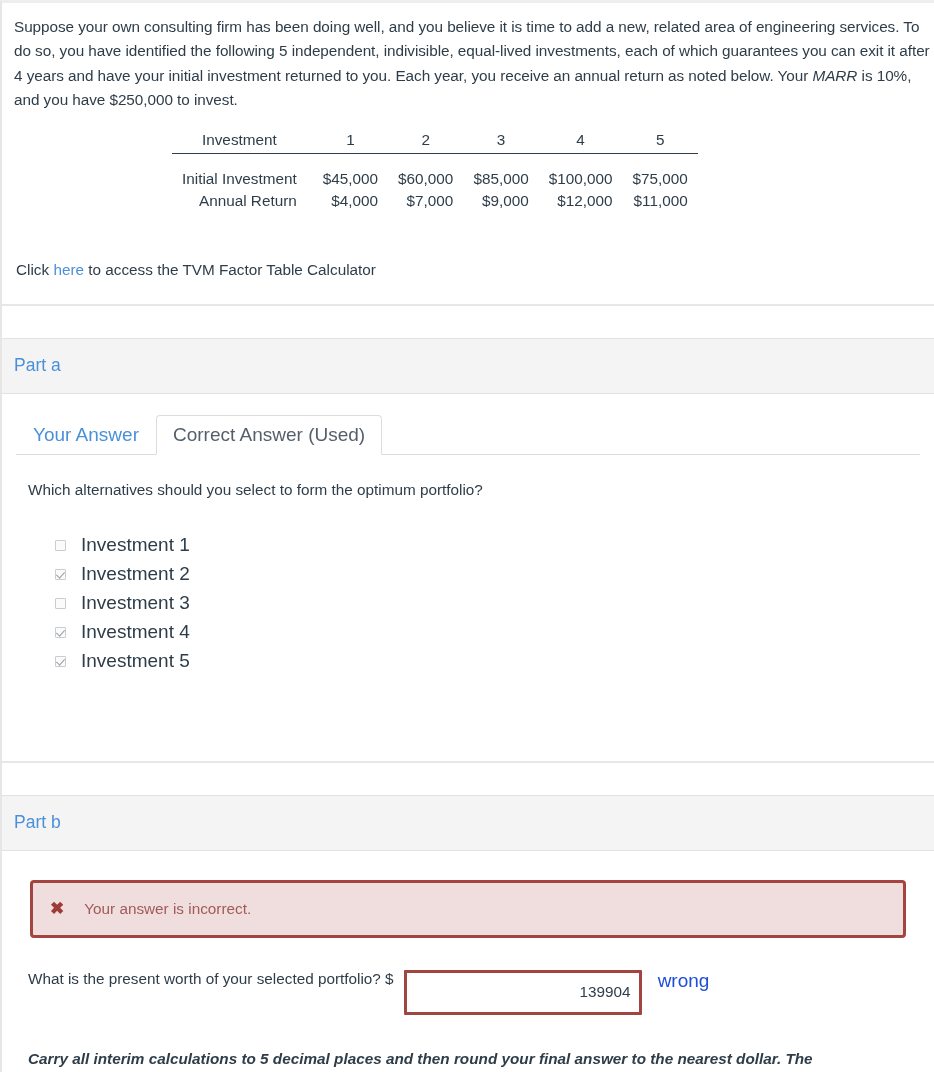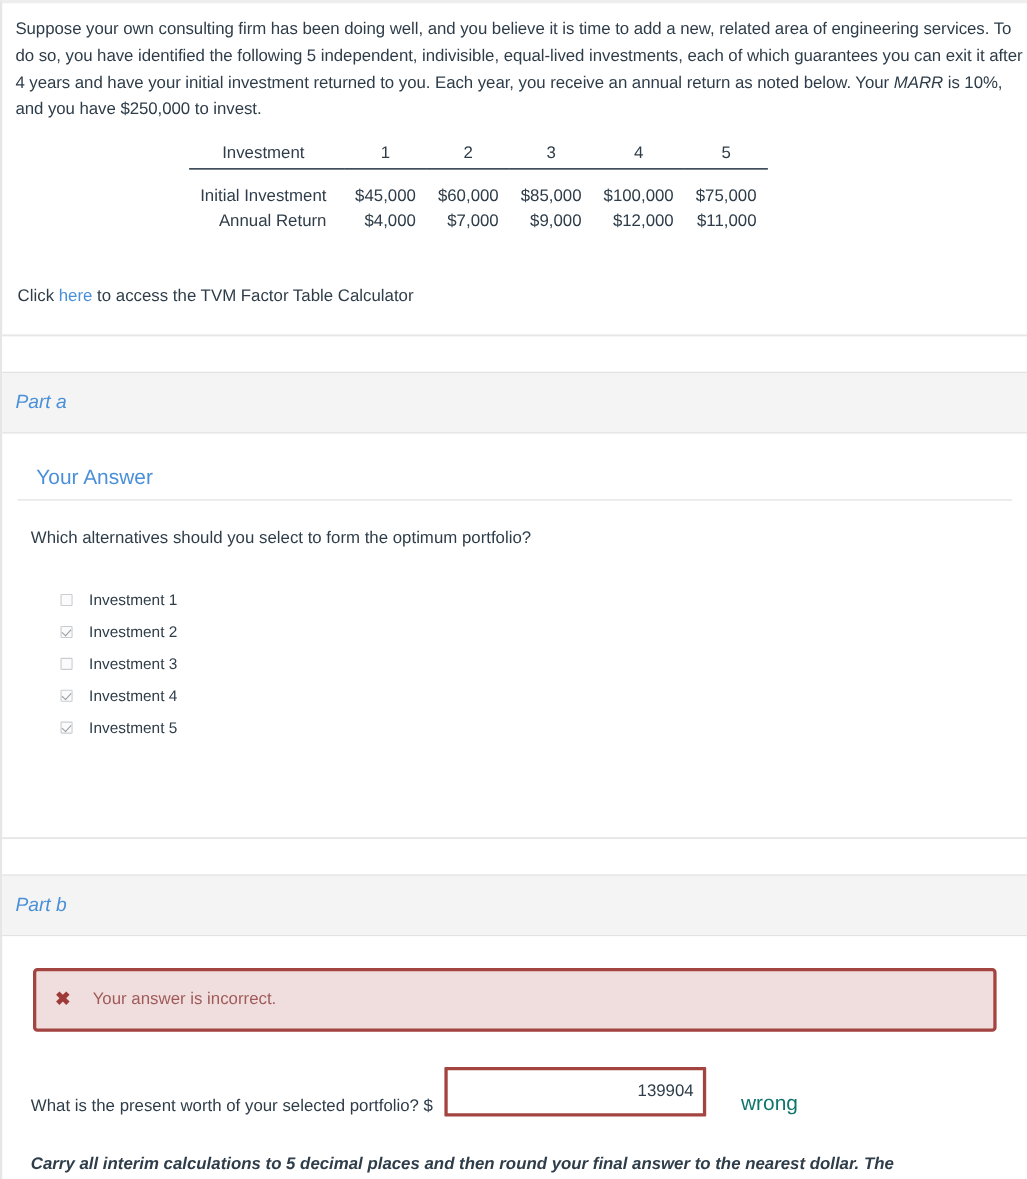--- a/index.html
+++ b/index.html
@@ -107,21 +107,20 @@
     border-bottom: 1px solid #e2e2e2;
     height: 56px;
     display: flex;
     align-items: center;
     padding-left: 12px;
     box-sizing: border-box;
   }
   .part-header .part-title {
     color: #4a90d9;
     font-size: 17.5px;
-    font-style: italic;
   }
 
   
   .tabs-region {
     padding: 0 14px 0 14px;
   }
   .tabs {
     display: flex;
     align-items: flex-end;
     position: relative;
@@ -159,21 +158,21 @@
     padding: 24px 14px 0 26px;
     line-height: 22px;
   }
   .choices {
     padding: 30px 14px 0 53px;
   }
   .choice {
     display: flex;
     align-items: center;
     height: 29px;
-    font-size: 14px;
+    font-size: 19px;
     color: #2e3d49;
   }
   .cb {
     width: 11px;
     height: 11px;
     box-sizing: border-box;
     border: 1px solid #c9cdd1;
     background: #fbfbfb;
     margin-right: 15px;
     flex: 0 0 auto;
@@ -214,44 +213,44 @@
     margin-right: 20px;
   }
   .alert .alert-text {
     color: #a05a5a;
     font-size: 15.3px;
   }
 
   
   .answer-row {
     display: flex;
-    align-items: flex-end;
+    align-items: flex-start;
     padding: 32px 14px 0 26px;
     font-size: 15.3px;
   }
   .answer-row .q-text { color: #2e3d49; white-space: nowrap; }
   .answer-input {
     width: 238px;
     height: 45px;
     box-sizing: border-box;
     border: 3px solid #a34440;
     background: #ffffff;
     margin-left: 10px;
     font-family: "Liberation Sans", sans-serif;
     font-size: 15.3px;
     color: #2e3d49;
     text-align: right;
     padding: 0 8px;
     outline: none;
     border-radius: 1px;
   }
   .wrong-label {
-    color: #0f766e;
+    color: #1d4ed8;
     font-size: 19px;
-    margin-left: 32px;
+    margin-left: 16px;
     white-space: nowrap;
   }
 
   
   .footnote {
     padding: 32px 60px 0 26px;
     font-size: 15.3px;
     font-style: italic;
     font-weight: bold;
     color: #2e3d49;
@@ -307,20 +306,23 @@
 
   <div class="part-header">
     <span class="part-title">Part a</span>
   </div>
 
   <div class="tabs-region">
     <div class="tabs">
       <div class="tab inactive">
         <span>Your Answer</span>
       </div>
+      <div class="tab active">
+        <span>Correct Answer (Used)</span>
+      </div>
     </div>
     <div class="tab-underline"></div>
   </div>
 
   <div class="question">Which alternatives should you select to form the optimum portfolio?</div>
 
   <div class="choices">
     <div class="choice">
       <span class="cb"></span>
       <span>Investment 1</span>

